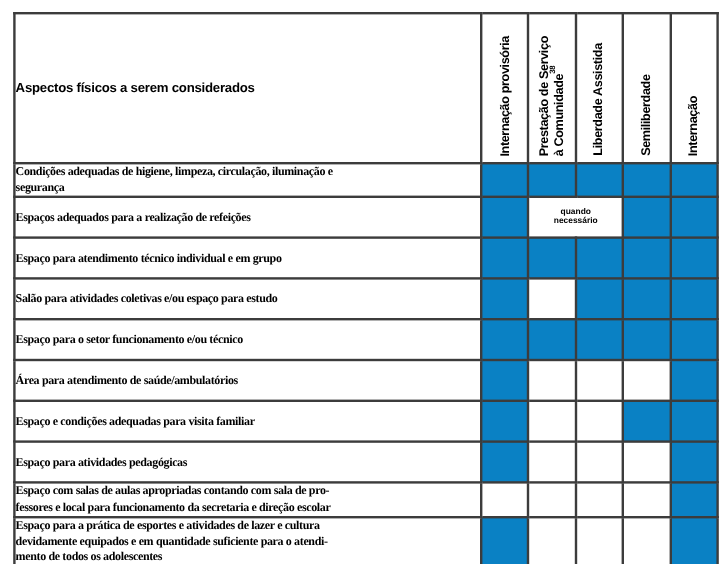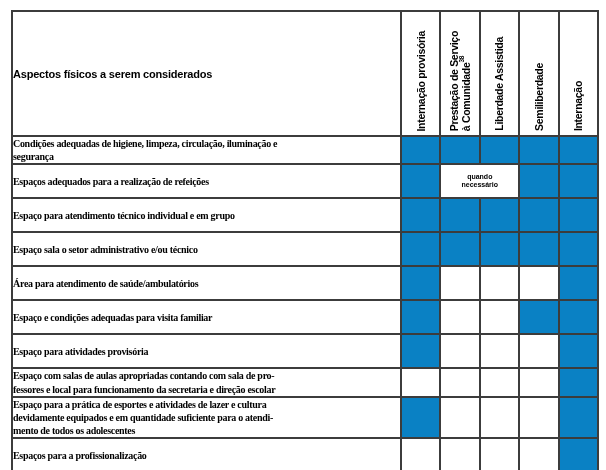--- a/index.html
+++ b/index.html
@@ -140,21 +140,29 @@
         </tr>
         <tr class="single">
           <td class="label">Espaço para atendimento técnico individual e em grupo</td>
           <td class="filled"></td>
           <td class="filled"></td>
           <td class="filled"></td>
           <td class="filled"></td>
           <td class="filled"></td>
         </tr>
         <tr class="single">
-          <td class="label">Espaço sala o setor administrativo e/ou técnico</td>
+          <td class="label">Salão para atividades coletivas e/ou espaço para estudo</td>
+          <td class="filled"></td>
+          <td class="empty"></td>
+          <td class="filled"></td>
+          <td class="filled"></td>
+          <td class="filled"></td>
+        </tr>
+        <tr class="single">
+          <td class="label">Espaço para o setor funcionamento e/ou técnico</td>
           <td class="filled"></td>
           <td class="filled"></td>
           <td class="filled"></td>
           <td class="filled"></td>
           <td class="filled"></td>
         </tr>
         <tr class="single">
           <td class="label">Área para atendimento de saúde/ambulatórios</td>
           <td class="filled"></td>
           <td class="empty"></td>
@@ -164,21 +172,21 @@
         </tr>
         <tr class="single">
           <td class="label">Espaço e condições adequadas para visita familiar</td>
           <td class="filled"></td>
           <td class="empty"></td>
           <td class="empty"></td>
           <td class="filled"></td>
           <td class="filled"></td>
         </tr>
         <tr class="single">
-          <td class="label">Espaço para atividades provisória</td>
+          <td class="label">Espaço para atividades pedagógicas</td>
           <td class="filled"></td>
           <td class="empty"></td>
           <td class="empty"></td>
           <td class="empty"></td>
           <td class="filled"></td>
         </tr>
         <tr>
           <td class="label">Espaço com salas de aulas apropriadas contando com sala de pro-
 fessores e local para funcionamento da secretaria e direção escolar</td>
           <td class="empty"></td>

